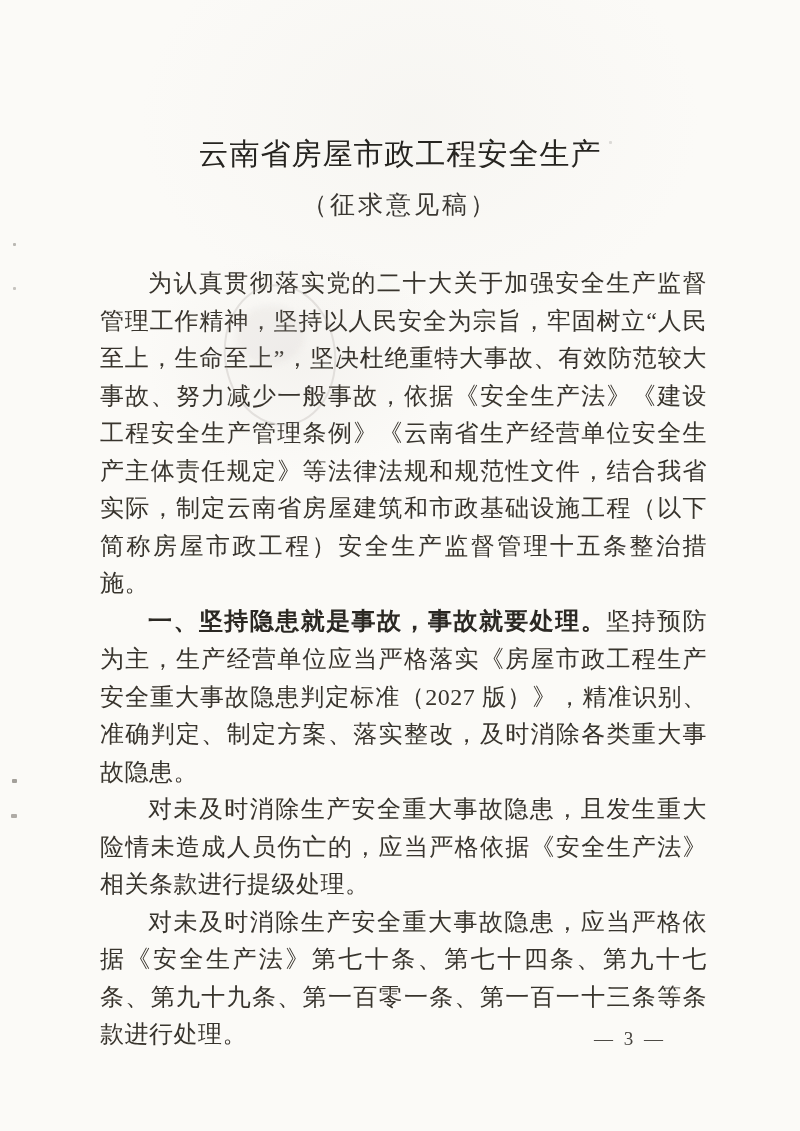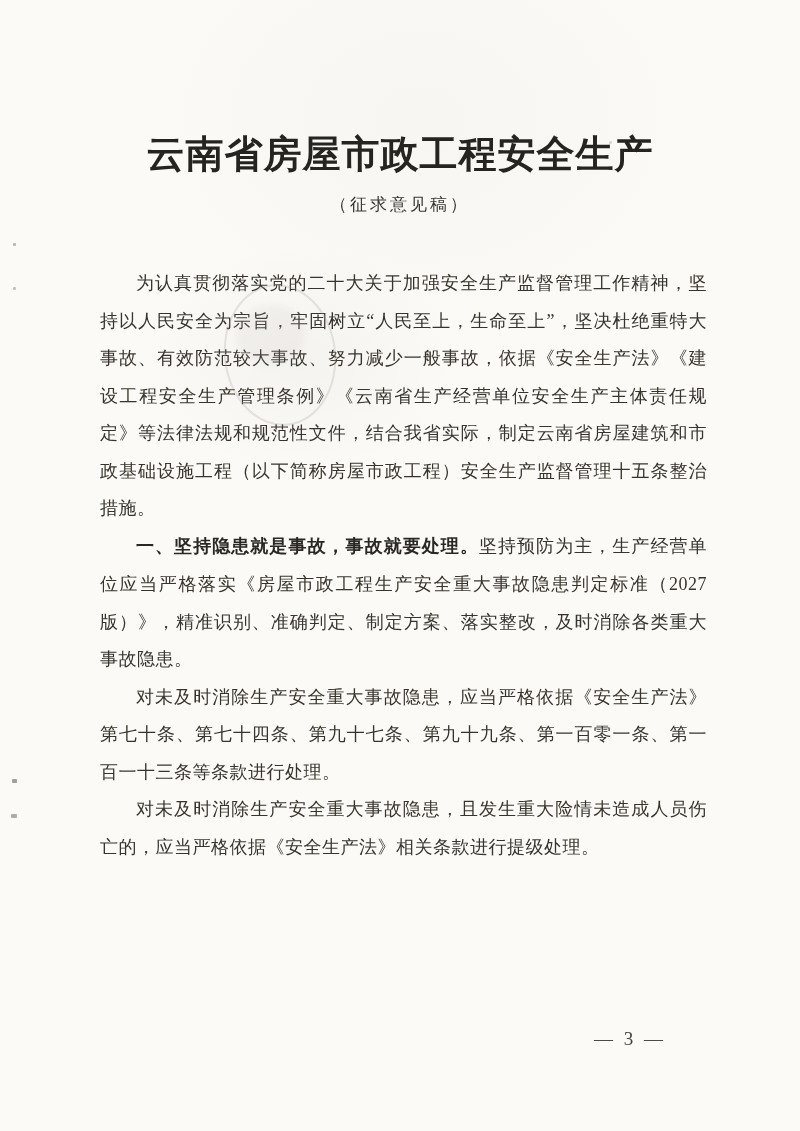--- a/index.html
+++ b/index.html
@@ -18,39 +18,39 @@
     inset: 0;
     background:
       radial-gradient(ellipse 220px 160px at 300px 360px, rgba(205,200,193,0.14), rgba(205,200,193,0) 70%),
       radial-gradient(ellipse 400px 300px at 420px 120px, rgba(230,228,222,0.20), rgba(230,228,222,0) 70%),
       #fbfaf7;
   }
   .doc-title {
     margin: 130px 0 0 0;
     padding: 0;
     text-align: center;
-    font-size: 38px;
+    font-size: 30px;
     line-height: 48px;
-    font-weight: 700;
+    font-weight: 400;
     letter-spacing: 1px;
     color: #262420;
   }
   .doc-title .title-line { display: block; }
   .doc-subtitle {
     margin-top: 14px;
     text-align: center;
-    font-size: 17px;
+    font-size: 25px;
     line-height: 26px;
     letter-spacing: 3px;
     color: #3a3732;
     font-style: normal;
   }
   .body-text {
     margin: 47px 93px 0 100px;
-    font-size: 18px;
+    font-size: 24px;
     line-height: 37.5px;
     letter-spacing: 0.5px;
     text-align: justify;
     color: #38342d;
   }
   .body-text p {
     margin: 0;
     padding: 0;
     text-indent: 2em;
   }
@@ -119,22 +119,22 @@
   <div class="doc-subtitle">（征求意见稿）</div>
 
   <div class="body-text">
     <p>
       <span>为认真贯彻落实党的二十大关于加强安全生产监督管理工作精神，坚持以人民安全为宗旨，牢固树立“人民至上，生命至上”，坚决杜绝重特大事故、有效防范较大事故、努力减少一般事故，依据《安全生产法》《建设工程安全生产管理条例》《云南省生产经营单位安全生产主体责任规定》等法律法规和规范性文件，结合我省实际，制定云南省房屋建筑和市政基础设施工程（以下简称房屋市政工程）安全生产监督管理十五条整治措施。</span>
     </p>
     <p>
       <strong class="bold-lead">一、坚持隐患就是事故，事故就要处理。</strong><span>坚持预防为主，生产经营单位应当严格落实《房屋市政工程生产安全重大事故隐患判定标准（2027 版）》，精准识别、准确判定、制定方案、落实整改，及时消除各类重大事故隐患。</span>
     </p>
     <p>
-      <span>对未及时消除生产安全重大事故隐患，应当严格依据《安全生产法》第七十条、第七十四条、第九十七条、第九十九条、第一百零一条、第一百一十三条等条款进行处理。</span>
+      <span>对未及时消除生产安全重大事故隐患，且发生重大险情未造成人员伤亡的，应当严格依据《安全生产法》相关条款进行提级处理。</span>
     </p>
     <p>
-      <span>对未及时消除生产安全重大事故隐患，且发生重大险情未造成人员伤亡的，应当严格依据《安全生产法》相关条款进行提级处理。</span>
+      <span>对未及时消除生产安全重大事故隐患，应当严格依据《安全生产法》第七十条、第七十四条、第九十七条、第九十九条、第一百零一条、第一百一十三条等条款进行处理。</span>
     </p>
   </div>
 
   <div class="page-number">— 3 —</div>
 
 </div>
 
 </body></html>

